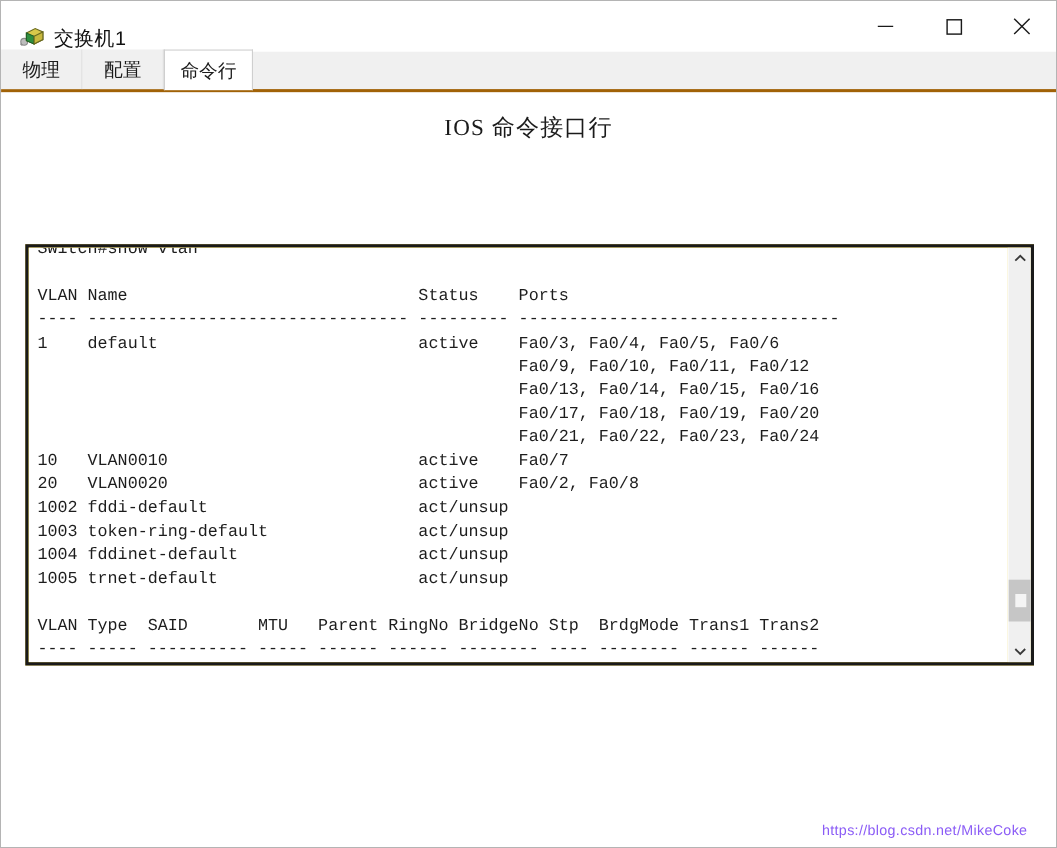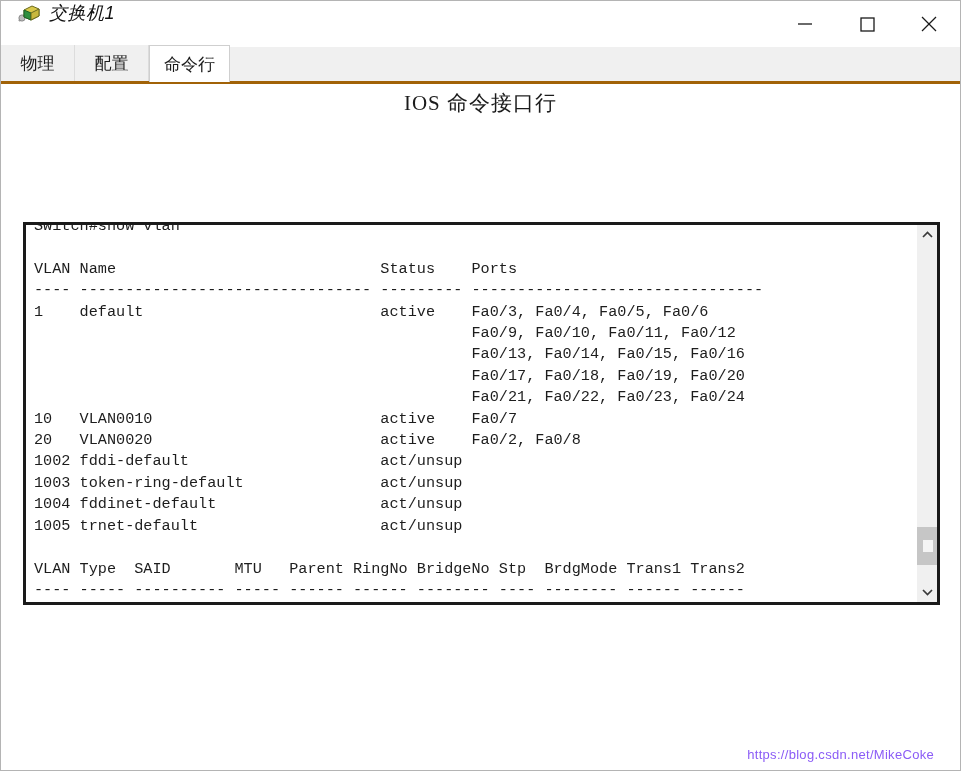--- a/index.html
+++ b/index.html
@@ -22,24 +22,23 @@
     box-sizing: border-box;
     display: flex;
     flex-direction: column;
   }
 
   
   .titlebar {
     height: 46px;
     flex: 0 0 46px;
     display: flex;
-    align-items: flex-start;
-    background: #ffffff;
-    position: relative;
-    font-style: italic;
+    align-items: flex-end;
+    background: #ffffff;
+    position: relative;
   }
   .title-icon {
     width: 26px;
     height: 26px;
     margin-left: 14px;
     position: relative;
     flex: 0 0 26px;
   }
   .title-text {
     margin-left: 8px;
@@ -101,21 +100,21 @@
   .content {
     flex: 1 1 auto;
     background: #ffffff;
     position: relative;
     border-top: 0;
   }
   .panel-title {
     text-align: center;
     font-size: 21px;
     color: #1b1b1b;
-    padding-top: 5px;
+    padding-top: 18px;
     letter-spacing: 1px;
     font-family: "Liberation Serif", serif;
   }
 
   
   .terminal-wrap {
     position: absolute;
     left: 22px;
     top: 138px;
     width: 917px;

